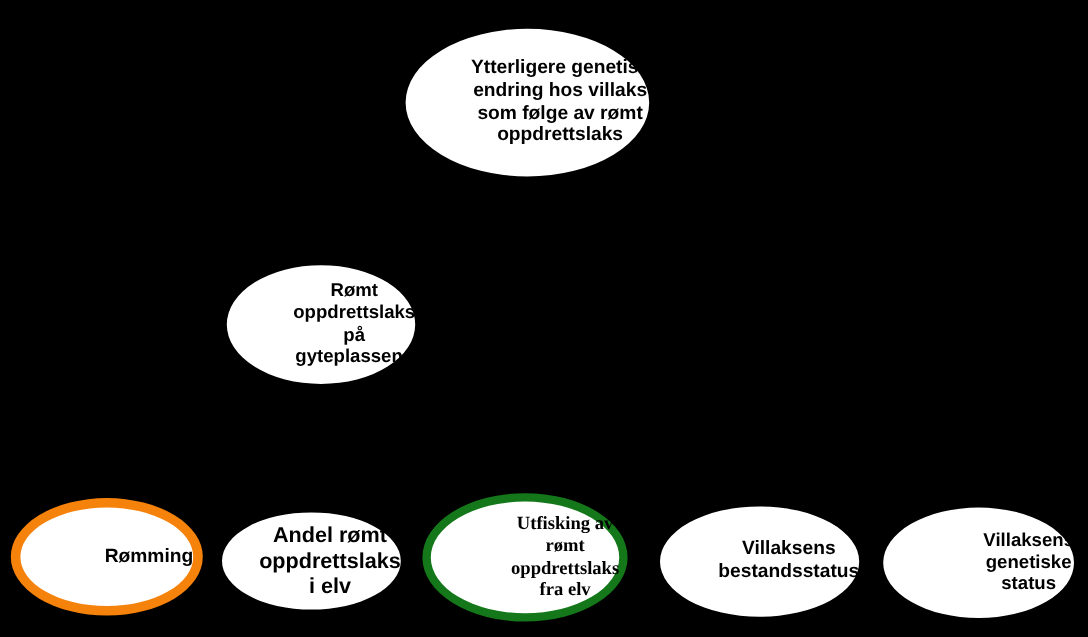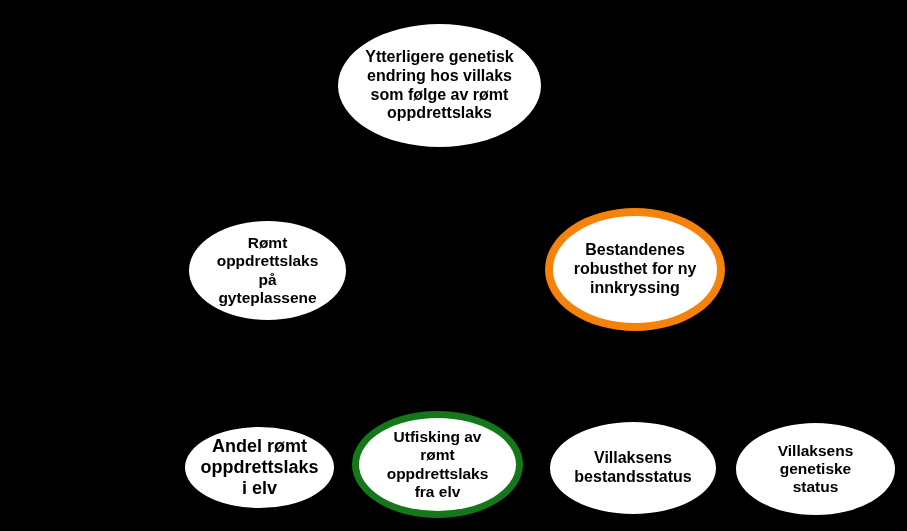--- a/index.html
+++ b/index.html
@@ -19,36 +19,36 @@
     inset: 0;
   }
   .node {
     position: absolute;
     box-sizing: border-box;
     border-radius: 50%;
     background: #FFFFFF;
     color: #000000;
     display: flex;
     align-items: center;
-    justify-content: center;
+    justify-content: flex-end;
     text-align: center;
     font-weight: bold;
     line-height: 1.18;
     white-space: pre-line;
   }
   .node--plain  { border: 2px solid #000000; }
   .node--orange { border: 8px solid #F5820A; }
   .node--green  { border: 7px solid #14771A; }
 
   .n1 { left: 336px; top: 22px;  width: 207px; height: 127px; font-size: 16px;   }
   .n2 { left: 187px; top: 219px; width: 161px; height: 103px; font-size: 15.5px; }
   .n3 { left: 545px; top: 208px; width: 180px; height: 123px; font-size: 16px;   }
   .n4 { left: 9px;   top: 415px; width: 160px; height: 98px;  font-size: 16px;   }
   .n5 { left: 183px; top: 425px; width: 153px; height: 85px;  font-size: 18px; }
-  .n6 { left: 352px; top: 411px; width: 171px; height: 107px; font-size: 15.5px; }
+  .n6 { left: 352px; top: 411px; width: 171px; height: 107px; font-size: 15.5px; font-family: Liberation Serif, serif; }
   .n7 { left: 548px; top: 420px; width: 170px; height: 96px;  font-size: 16px;   }
   .n8 { left: 734px; top: 421px; width: 163px; height: 96px;  font-size: 15.5px; }
 </style>
 </head>
 <body>
 
 <div class="diagram">
 
   <div class="node n1 node--plain">
     <span>Ytterligere genetisk
@@ -57,26 +57,24 @@
 oppdrettslaks</span>
   </div>
 
   <div class="node n2 node--plain">
     <span>Rømt
 oppdrettslaks
 på
 gyteplassene</span>
   </div>
 
-  <div class="node n3 node--orange">
-    <span>Bestandenes
-robusthet for ny
-innkryssing</span>
+
+  <div class="node n4 node--orange">
+    <span>Rømming</span>
   </div>
-
 
   <div class="node n5 node--plain">
     <span>Andel rømt
 oppdrettslaks
 i elv</span>
   </div>
 
   <div class="node n6 node--green">
     <span>Utfisking av
 rømt

